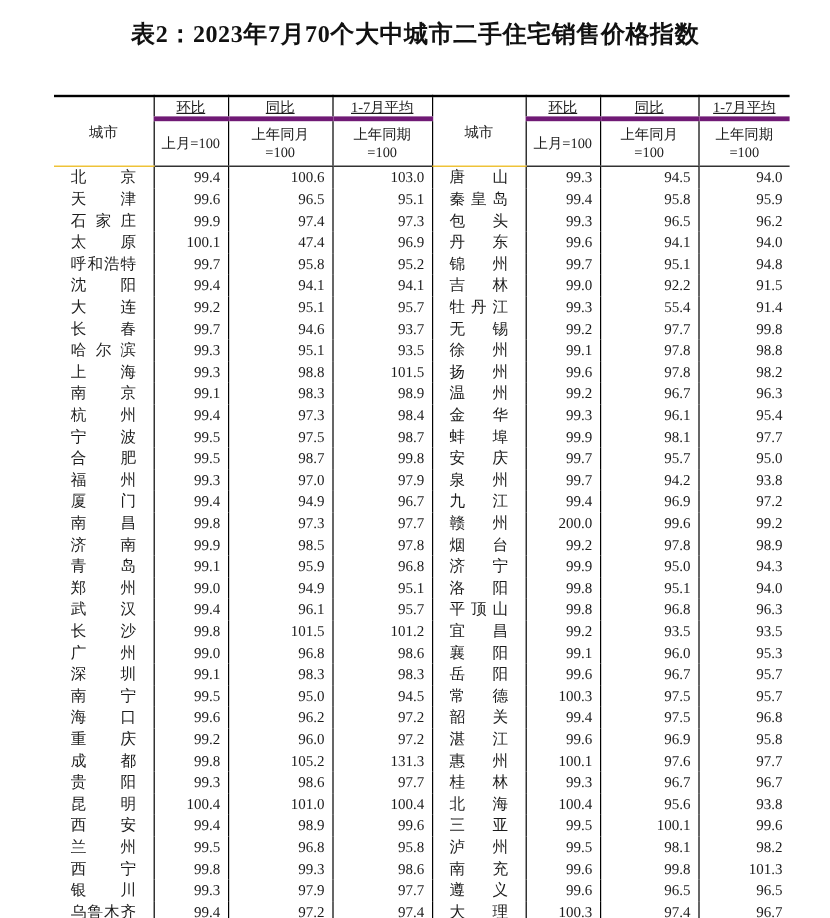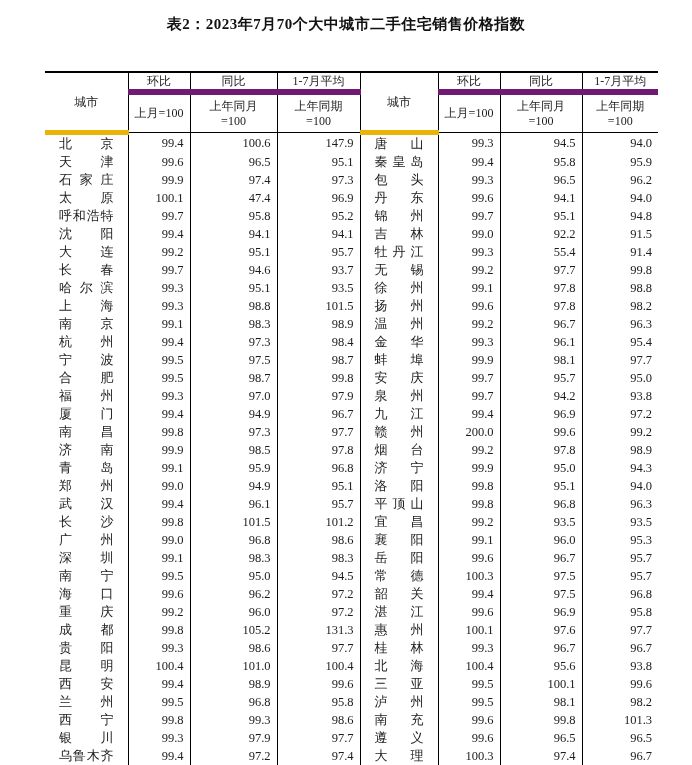--- a/index.html
+++ b/index.html
@@ -2,36 +2,36 @@
 <html><head>
 <meta charset="utf-8">
 <style>
   html,body { margin:0; padding:0; }
   body {
     width:692px; height:765px; background:#ffffff; overflow:hidden;
     font-family:"Liberation Serif","DejaVu Serif",serif; color:#1c1c1c;
   }
   .title {
     margin:15px 0 0 0; text-align:center;
-    font-size:15px; font-weight:bold; letter-spacing:0.5px; color:#111;
+    font-size:20px; font-weight:bold; letter-spacing:0.5px; color:#111;
   }
   table.idx {
     border-collapse:collapse; table-layout:fixed;
     margin:37px 0 0 45px;
     border-top:2px solid #000; border-bottom:2px solid #000;
   }
   th, td { padding:0; font-weight:normal; overflow:hidden; white-space:nowrap; }
   .bl { border-left:1px solid #000; }
   tr.h1 th { height:16px; font-size:12px; line-height:14px; vertical-align:middle; }
-  tr.h1 th.measure { border-bottom:6px solid #701a75; }
+  tr.h1 th.measure { border-bottom:4px solid #701a75;text-decoration:underline; }
   tr.h2 th {
     height:37px; font-size:12px; line-height:15px; vertical-align:middle;
     border-bottom:1px solid #000; white-space:pre-line;
   }
-  th.cityh { border-bottom:5px solid #eab308; font-size:12.5px; }
+  th.cityh { border-bottom:1px solid #eab308; font-size:12.5px; }
   tbody td { height:17.6px; }
   td.num { text-align:right; padding-right:6px; font-size:12.5px; }
   td.city { font-size:13px; padding:0 14px; }
   .jc { display:inline-block; width:100%; text-align:justify; text-align-last:justify; }
 </style>
 </head>
 <body>
 
 <div class="title">表2：2023年7月70个大中城市二手住宅销售价格指数</div>
 
@@ -68,21 +68,21 @@
 =100</th>
       <th class="bl">上年同期
 =100</th>
     </tr>
   </thead>
   <tbody>
       <tr>
         <td class="city"><span class="jc">北京</span></td>
         <td class="num bl">99.4</td>
         <td class="num bl">100.6</td>
-        <td class="num bl">147.9</td>
+        <td class="num bl">103.0</td>
         <td class="city bl"><span class="jc">唐山</span></td>
         <td class="num bl">99.3</td>
         <td class="num bl">94.5</td>
         <td class="num bl">94.0</td>
       </tr>
       <tr>
         <td class="city"><span class="jc">天津</span></td>
         <td class="num bl">99.6</td>
         <td class="num bl">96.5</td>
         <td class="num bl">95.1</td>

